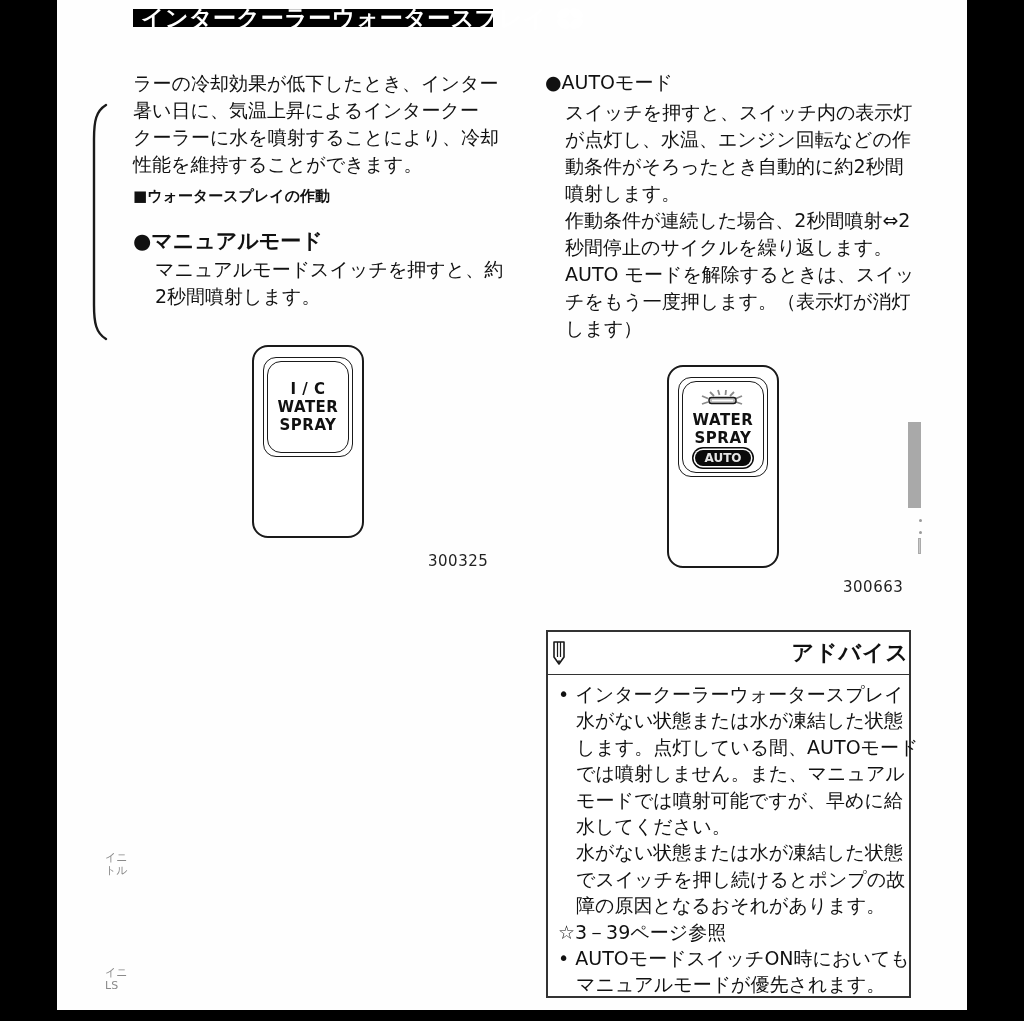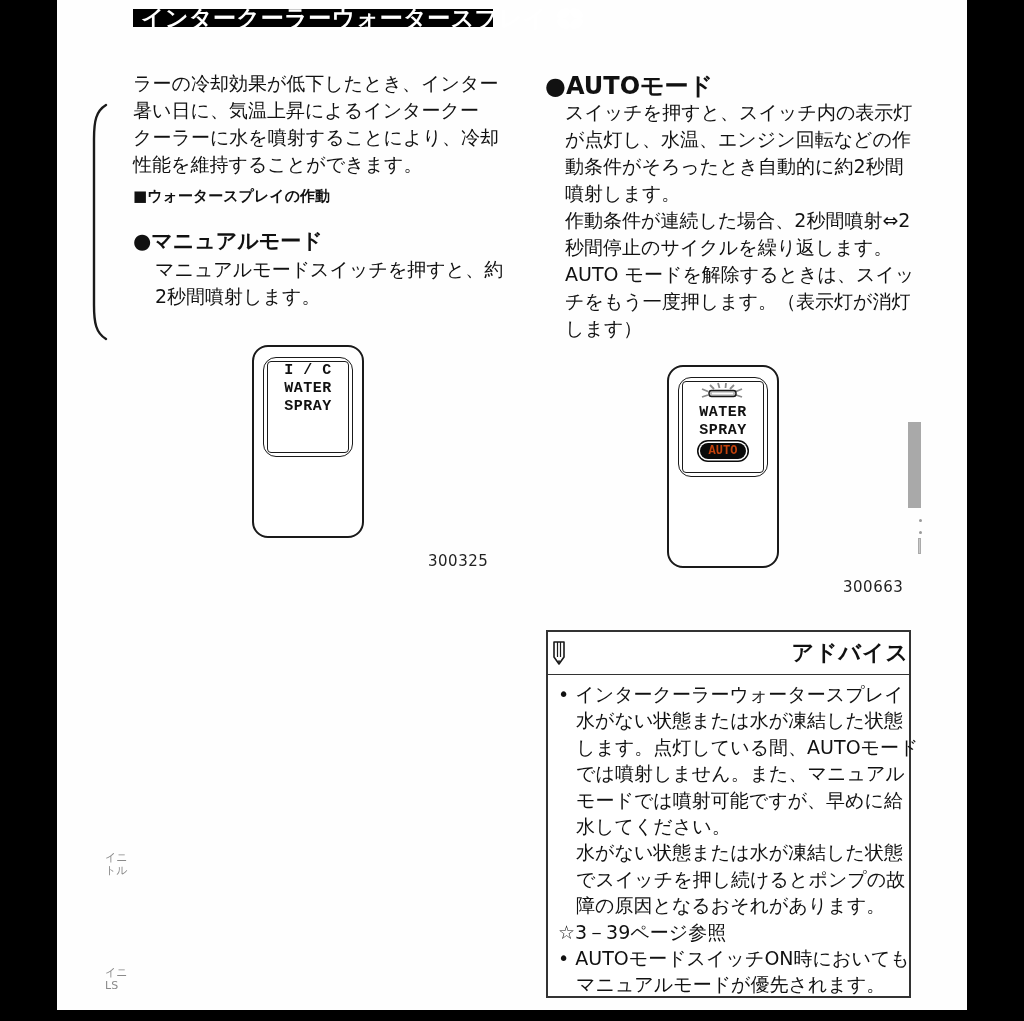--- a/index.html
+++ b/index.html
@@ -19,40 +19,40 @@
   }
   .title-text { font-size:23px; font-weight:bold; letter-spacing:0.5px; white-space:nowrap; }
   .title-icon { margin-left:8px; display:flex; align-items:center; }
   
   .jp { font-size:19px; line-height:27px; white-space:nowrap; }
   .intro { left:133px; top:70px; }
   .bracket { left:90px; top:103px; }
   .h1 { left:133px; top:187px; font-size:15px; font-weight:bold; white-space:nowrap; }
   .h2 { left:133px; top:227px; font-size:21px; font-weight:bold; white-space:nowrap; }
   .manual-body { left:155px; top:256px; }
-  .auto-h { left:545px; top:70px; font-size:24px; font-weight:bold; white-space:nowrap; }
+  .auto-h { left:545px; top:70px; font-size:19px; font-weight:normal; white-space:nowrap; }
   .auto-body { left:565px; top:99px; }
   
   .switch-outer {
     border:2.5px solid #1a1a1a; border-radius:16px; background:#fff;
   }
   .switch-left { left:252px; top:345px; width:112px; height:193px; }
   .switch-right { left:667px; top:365px; width:112px; height:203px; }
   .sw-ring {
     position:absolute; left:9px; top:10px; right:9px; height:100px;
     border:1.5px solid #1a1a1a; border-radius:13px;
   }
   .sw-face {
     position:absolute; left:3px; top:3px; right:3px; bottom:3px;
-    border:1.5px solid #1a1a1a; border-radius:4px;
-    display:flex; flex-direction:column; align-items:center; justify-content:flex-start;font-family:Liberation Mono, monospace;
+    border:1.5px solid #1a1a1a; border-radius:14px;
+    display:flex; flex-direction:column; align-items:center; justify-content:center;
   }
   .sw-label { font-size:15px; font-weight:bold; line-height:18px; letter-spacing:0.5px; }
   .auto-pill {
-    margin-top:3px; background:#0a0a0a; color:#c2410c; font-weight:bold;
+    margin-top:3px; background:#0a0a0a; color:#e5e5e5; font-weight:bold;
     font-size:12px; line-height:16px; padding:0 9px; border-radius:9px;
     box-shadow:0 0 0 1.5px #fff, 0 0 0 3px #0a0a0a;
   }
   .fig-num { font-size:15px; color:#222; letter-spacing:0.5px; }
   .fig-num-left { left:428px; top:552px; }
   .fig-num-right { left:843px; top:578px; }
   
   .advice {
     left:546px; top:630px; width:365px; height:368px;
     border:2px solid #333; background:#fff;

